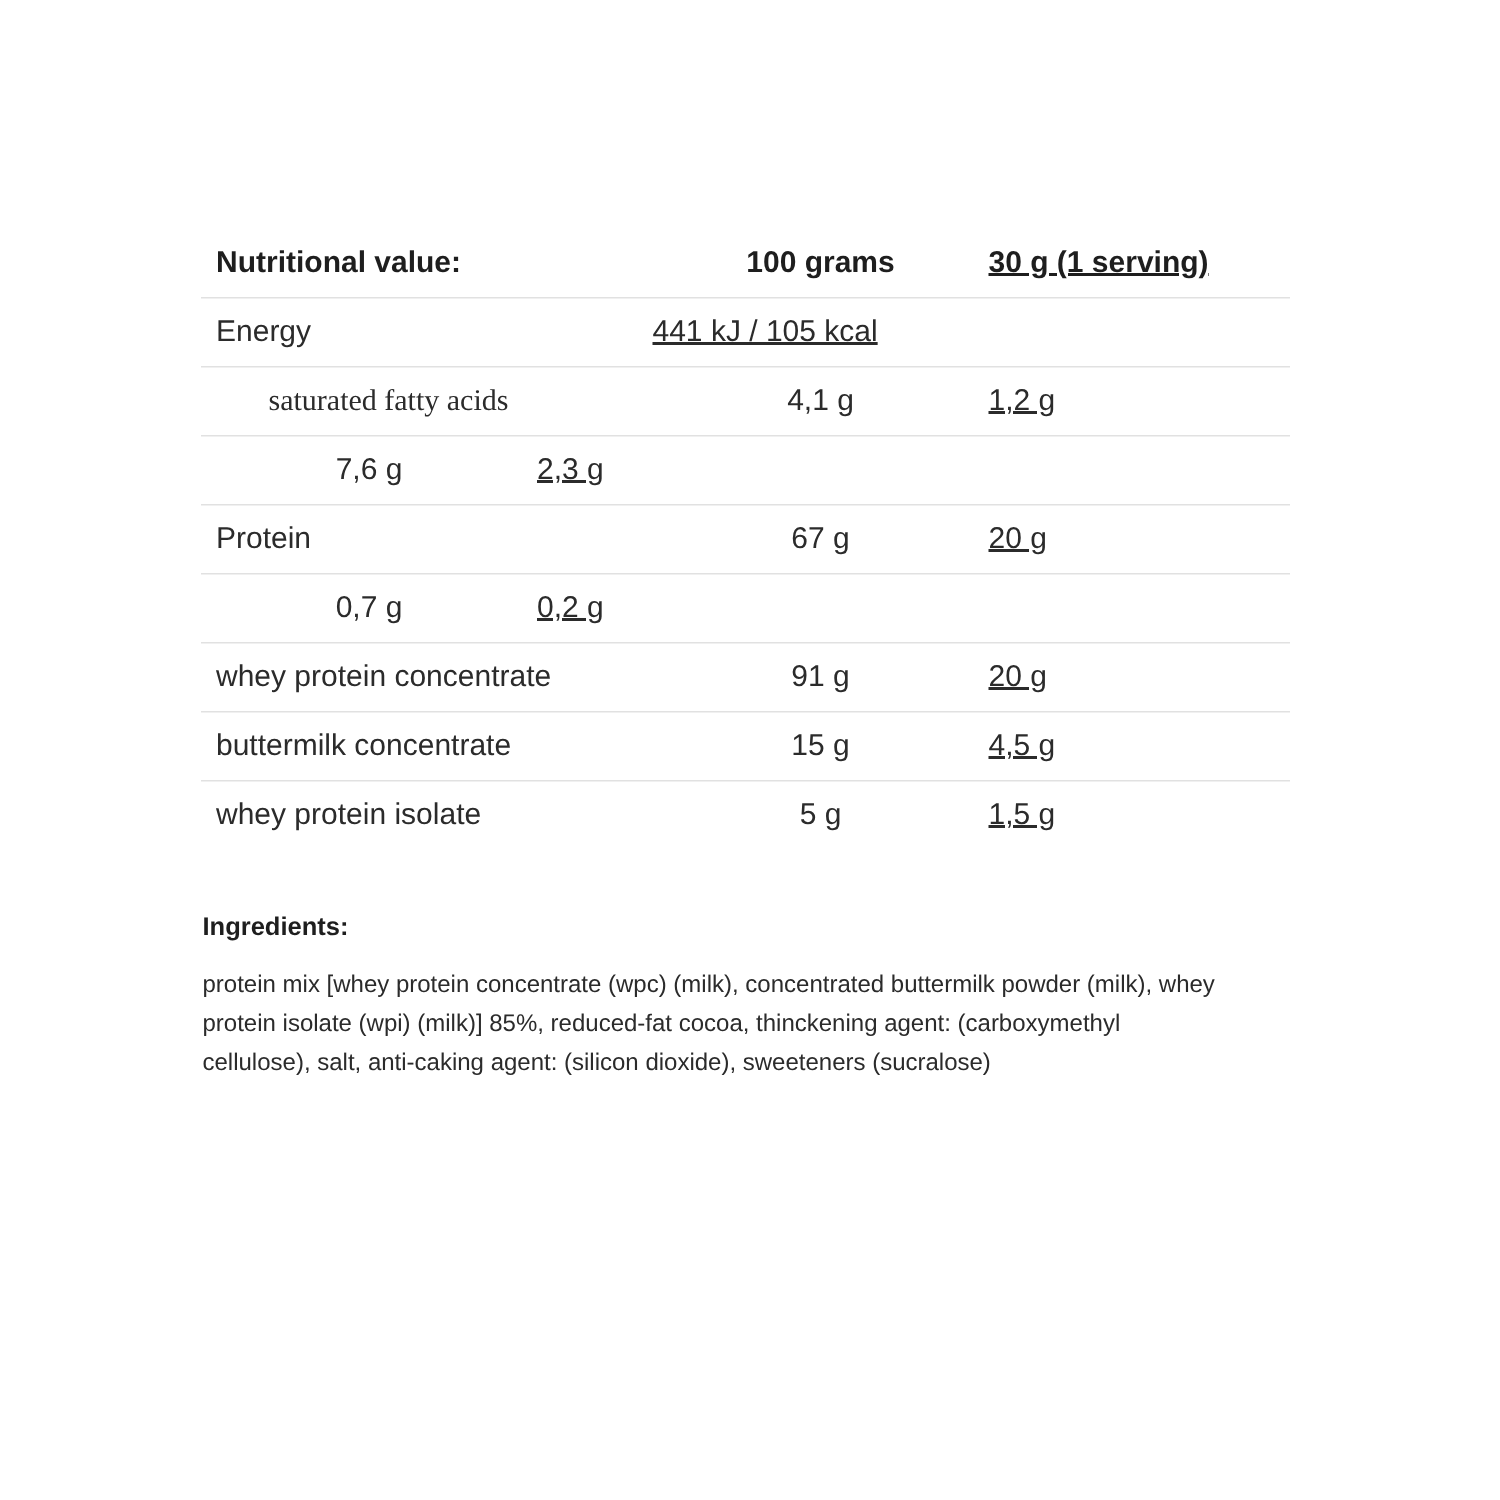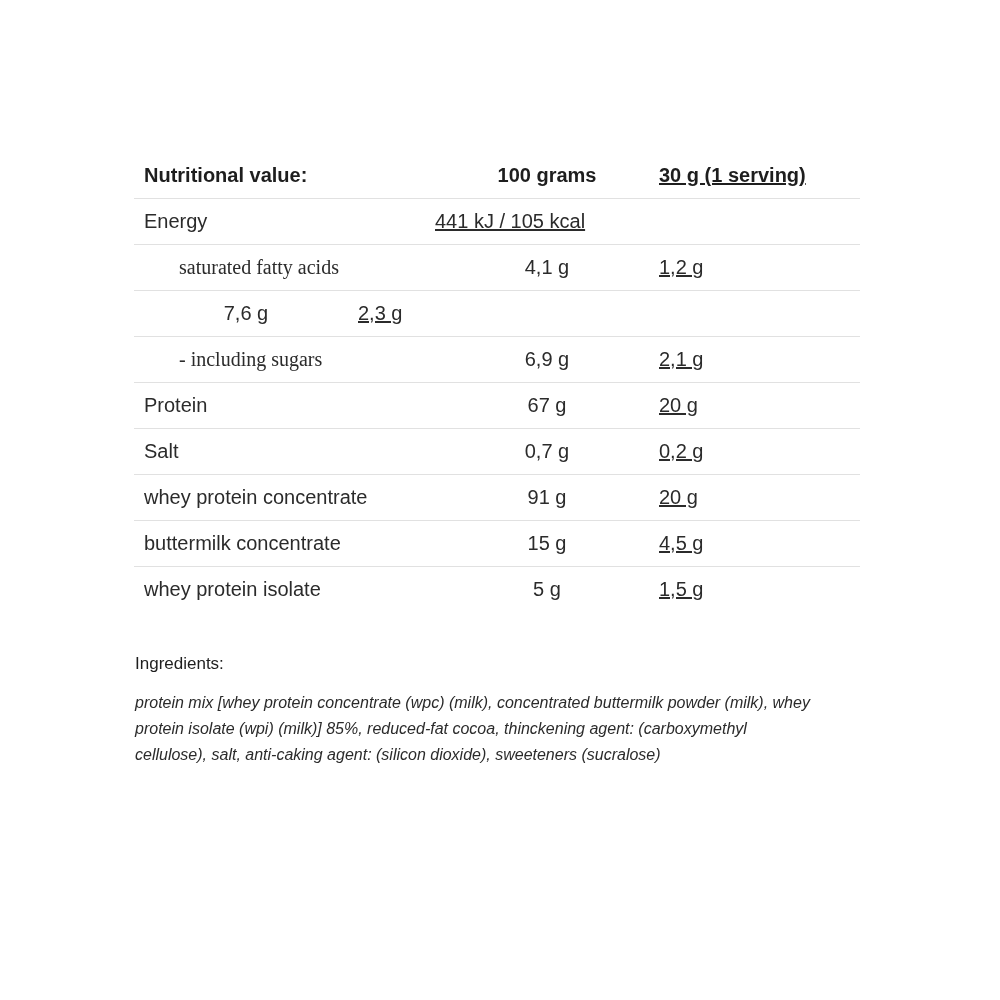--- a/index.html
+++ b/index.html
@@ -40,30 +40,29 @@
     flex-shrink: 0;
     text-align: center;
   }
   .cell-30 { flex: 1; text-decoration: underline; }
   .ingredients-section {
     margin-top: 42px;
     padding-left: 1px;
   }
   .ingredients-heading {
     font-size: 17px;
-    font-weight: normal;
+    font-weight: bold;
     color: #1e1e1e;
   }
   .ingredients-text {
     margin-top: 16px;
     font-size: 16px;
     line-height: 26px;
     max-width: 682px;
     color: #2b2b2b;
-    font-style: italic;
   }
 </style>
 </head>
 <body>
 
 <div class="content">
 
   <div class="nutrition-table">
 
     <div class="t-row header">
@@ -82,34 +81,28 @@
       <div class="cell-label">saturated fatty acids</div>
       <div class="cell-100">4,1 g</div>
       <div class="cell-30">1,2 g</div>
     </div>
 
     <div class="t-row data">
       <div class="cell-100">7,6 g</div>
       <div class="cell-30">2,3 g</div>
     </div>
 
-    <div class="t-row data indent">
-      <div class="cell-label">- including sugars</div>
-      <div class="cell-100">6,9 g</div>
-      <div class="cell-30">2,1 g</div>
-    </div>
 
     <div class="t-row data">
       <div class="cell-label">Protein</div>
       <div class="cell-100">67 g</div>
       <div class="cell-30">20 g</div>
     </div>
 
     <div class="t-row data">
-      <div class="cell-label">Salt</div>
       <div class="cell-100">0,7 g</div>
       <div class="cell-30">0,2 g</div>
     </div>
 
     <div class="t-row data">
       <div class="cell-label">whey protein concentrate</div>
       <div class="cell-100">91 g</div>
       <div class="cell-30">20 g</div>
     </div>
 

